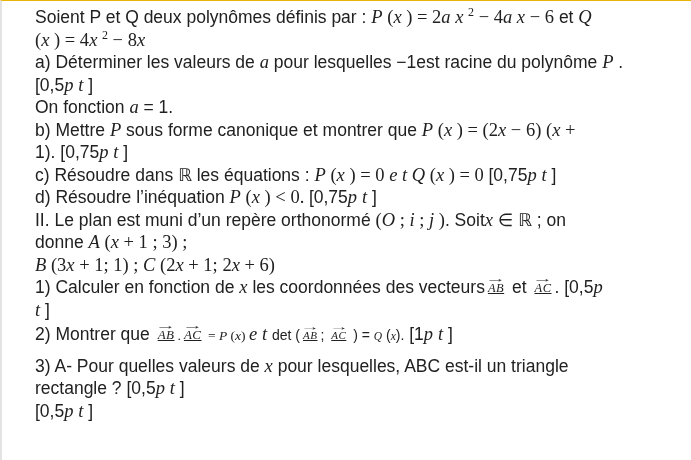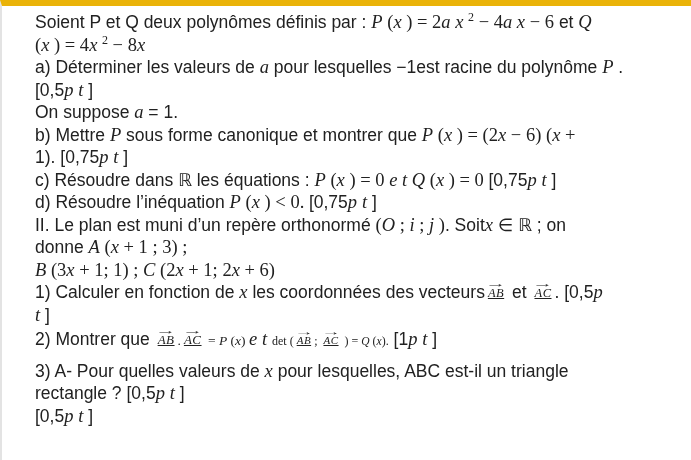--- a/index.html
+++ b/index.html
@@ -6,21 +6,21 @@
     margin: 0;
     padding: 0;
     background: #ffffff;
   }
   .page {
     position: relative;
     box-sizing: border-box;
     width: 691px;
     height: 460px;
     background: #ffffff;
-    border-top: 6px solid #eab308;
+    border-top: 1px solid #eab308;
     border-left: 2px solid #e3e3e3;
     overflow: hidden;
   }
   .doc {
     box-sizing: border-box;
     padding: 5px 6px 0 33px;
     color: #212121;
   }
   .line {
     white-space: nowrap;
@@ -84,39 +84,39 @@
     font-family: "Liberation Serif", "DejaVu Serif", serif;
     font-style: italic;
     font-size: 13.5px;
   }
   .seg-smn {
     font-family: "Liberation Serif", "DejaVu Serif", serif;
     font-size: 13.5px;
   }
   
   .seg-tmn {
-    font-family: Liberation Serif, serif;
-    font-size: 12px;
+    font-family: Liberation Sans, sans-serif;
+    font-size: 14px;
   }
   .seg-tmi {
     font-family: "Liberation Serif", "DejaVu Serif", serif;
     font-style: italic;
     font-size: 11.5px;
   }
 </style>
 </head>
 <body>
 
 <div class="page">
   <div class="doc">
       <div class="line"><span class="seg-p">Soient P et Q deux polynômes définis par : </span><span class="seg-i">P</span><span class="seg-n"> (</span><span class="seg-i">x</span><span class="seg-n"> ) = 2</span><span class="seg-i">a</span><span class="seg-n"> </span><span class="seg-i">x</span><span class="seg-n"> </span><span class="seg-sup">2</span><span class="seg-n"> − 4</span><span class="seg-i">a</span><span class="seg-n"> </span><span class="seg-i">x</span><span class="seg-n">  − 6</span><span class="seg-p"> et </span><span class="seg-i">Q</span></div>
       <div class="line"><span class="seg-n">(</span><span class="seg-i">x</span><span class="seg-n"> ) = 4</span><span class="seg-i">x</span><span class="seg-n"> </span><span class="seg-sup">2</span><span class="seg-n"> − 8</span><span class="seg-i">x</span></div>
       <div class="line"><span class="seg-p">a) Déterminer les valeurs de </span><span class="seg-i">a</span><span class="seg-p">  pour lesquelles −1est racine du polynôme </span><span class="seg-i">P</span><span class="seg-p"> .</span></div>
       <div class="line"><span class="seg-p">[0,5</span><span class="seg-i">p</span><span class="seg-p">  </span><span class="seg-i">t</span><span class="seg-p">  ]</span></div>
-      <div class="line"><span class="seg-p">On suppose </span><span class="seg-i">a</span><span class="seg-p">  = 1.</span></div>
+      <div class="line"><span class="seg-p">On fonction </span><span class="seg-i">a</span><span class="seg-p">  = 1.</span></div>
       <div class="line"><span class="seg-p">b) Mettre </span><span class="seg-i">P</span><span class="seg-p">  sous forme canonique et montrer que </span><span class="seg-i">P</span><span class="seg-n"> (</span><span class="seg-i">x</span><span class="seg-n"> ) = (2</span><span class="seg-i">x</span><span class="seg-n">  − 6) (</span><span class="seg-i">x</span><span class="seg-n">  +</span></div>
       <div class="line"><span class="seg-p">1). [0,75</span><span class="seg-i">p</span><span class="seg-p">  </span><span class="seg-i">t</span><span class="seg-p">  ]</span></div>
       <div class="line"><span class="seg-p">c) Résoudre dans ℝ les équations : </span><span class="seg-i">P</span><span class="seg-n"> (</span><span class="seg-i">x</span><span class="seg-n"> ) = 0 </span><span class="seg-i">e  t</span><span class="seg-n">  </span><span class="seg-i">Q</span><span class="seg-n"> (</span><span class="seg-i">x</span><span class="seg-n"> ) = 0 </span><span class="seg-p">[0,75</span><span class="seg-i">p</span><span class="seg-p">  </span><span class="seg-i">t</span><span class="seg-p">  ]</span></div>
       <div class="line"><span class="seg-p">d) Résoudre l’inéquation </span><span class="seg-i">P</span><span class="seg-n"> (</span><span class="seg-i">x</span><span class="seg-n"> ) &lt; 0. </span><span class="seg-p">[0,75</span><span class="seg-i">p</span><span class="seg-p">  </span><span class="seg-i">t</span><span class="seg-p">  ]</span></div>
       <div class="line"><span class="seg-p">II. Le plan est muni d’un repère orthonormé </span><span class="seg-n">(</span><span class="seg-i">O</span><span class="seg-n"> ; </span><span class="seg-i">i</span><span class="seg-n">  ; </span><span class="seg-i">j</span><span class="seg-n">  )</span><span class="seg-p">. Soit</span><span class="seg-i">x</span><span class="seg-p">  ∈ ℝ ; on</span></div>
       <div class="line"><span class="seg-p">donne </span><span class="seg-i">A</span><span class="seg-n">  (</span><span class="seg-i">x</span><span class="seg-n">  + 1 ; 3) ;</span></div>
       <div class="line"><span class="seg-i">B</span><span class="seg-n"> (3</span><span class="seg-i">x</span><span class="seg-n">  + 1; 1) ; </span><span class="seg-i">C</span><span class="seg-n"> (2</span><span class="seg-i">x</span><span class="seg-n">  + 1; 2</span><span class="seg-i">x</span><span class="seg-n">  + 6)</span></div>
       <div class="line"><span class="seg-p">1) Calculer en fonction de </span><span class="seg-i">x</span><span class="seg-p">  les coordonnées des vecteurs</span><span class="seg-vec">AB</span><span class="seg-p"> et </span><span class="seg-vec">AC</span><span class="seg-p">. [0,5</span><span class="seg-i">p</span></div>
       <div class="line"><span class="seg-i">t</span><span class="seg-p">  ]</span></div>
       <div class="line"><span class="seg-p">2) Montrer que </span><span class="seg-smvec">AB</span><span class="seg-smn">.</span><span class="seg-smvec">AC</span><span class="seg-smn"> = </span><span class="seg-smi">P</span><span class="seg-smn"> (</span><span class="seg-smi">x</span><span class="seg-smn">) </span><span class="seg-i">e</span><span class="seg-p">  </span><span class="seg-i">t</span><span class="seg-p">   </span><span class="seg-tmn">det (</span><span class="seg-tvec">AB</span><span class="seg-tmn">; </span><span class="seg-tvec">AC</span><span class="seg-tmn"> ) = </span><span class="seg-tmi">Q</span><span class="seg-tmn"> (</span><span class="seg-tmi">x</span><span class="seg-tmn">).</span><span class="seg-p">  [1</span><span class="seg-i">p</span><span class="seg-p">  </span><span class="seg-i">t</span><span class="seg-p">  ]</span></div>

